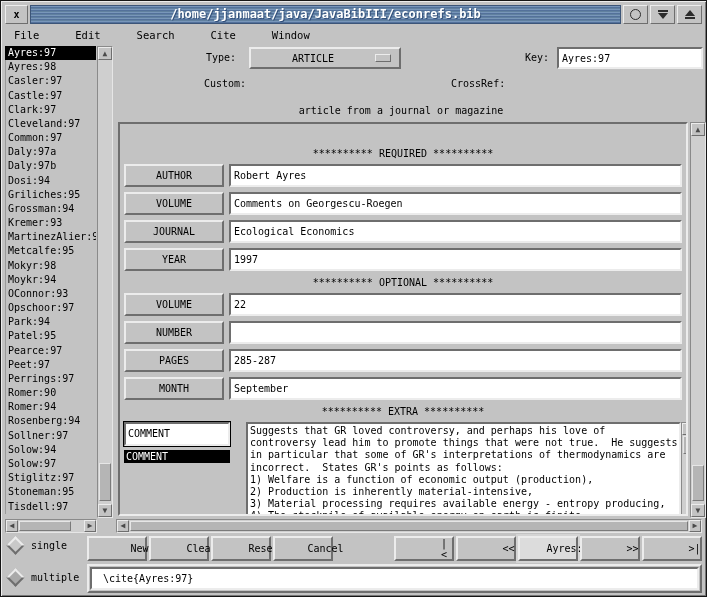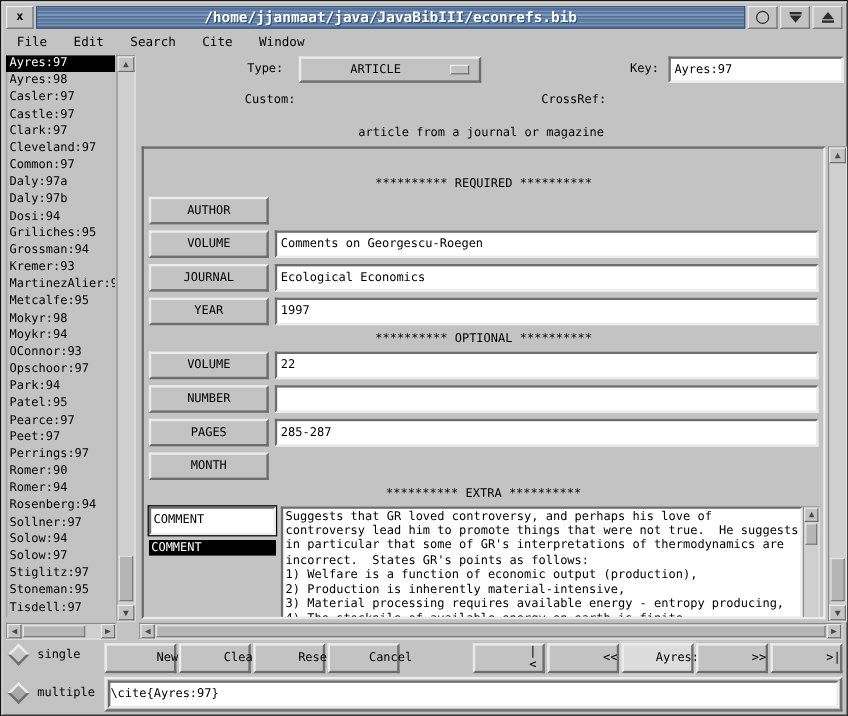--- a/index.html
+++ b/index.html
@@ -16,21 +16,21 @@
   .tbar{flex:1;background:#5f7da6;background-image:repeating-linear-gradient(to bottom,#7896ba 0 1px,#53719b 1px 2px,#60809f 2px 3px);
         border:1px solid #3c5578;display:flex;align-items:center;justify-content:center;}
   .tbar span{color:#fff;font-weight:bold;font-size:12px;text-shadow:1px 1px 0 #33507a;line-height:17px;}
   .wbtn{width:23px;background:#c3c3c3;border:1px solid;border-color:#ececec #6e6e6e #6e6e6e #ececec;
         display:flex;flex-direction:column;align-items:center;justify-content:center;cursor:pointer;}
   .circ{width:9px;height:9px;border:1px solid #2c2c2c;border-radius:50%;}
   .bar{width:10px;height:2px;background:#2c2c2c;}
   .tri-dn{width:0;height:0;border-left:5px solid transparent;border-right:5px solid transparent;border-top:6px solid #2c2c2c;margin-top:1px;}
   .tri-up{width:0;height:0;border-left:5px solid transparent;border-right:5px solid transparent;border-bottom:6px solid #2c2c2c;margin-bottom:1px;}
   
-  .menubar{position:absolute;left:4px;right:4px;top:25px;height:17px;display:flex;align-items:center;gap:22px;padding-left:9px;font-size:10.5px;}
+  .menubar{position:absolute;left:4px;right:4px;top:25px;height:17px;display:flex;align-items:center;gap:36px;padding-left:9px;font-size:10.5px;}
   .menu-item{cursor:pointer;}
   
   .reflist{position:absolute;left:4px;top:45px;width:91px;height:468px;overflow:hidden;background:#c3c3c3;
            box-shadow:inset 1px 0 0 #9a9a9a;}
   .list-item{height:14.18px;line-height:14.18px;padding-left:3px;white-space:nowrap;overflow:hidden;cursor:pointer;}
   .list-item.selected{background:#000;color:#fff;}
   
   .sb{position:absolute;background:#cfcfcf;border:1px solid;border-color:#8a8a8a #e6e6e6 #e6e6e6 #8a8a8a;box-sizing:border-box;}
   .sb-btn{position:absolute;display:flex;align-items:center;justify-content:center;color:#4a4a4a;font-size:8px;
           background:#c3c3c3;border:1px solid;border-color:#ececec #6e6e6e #6e6e6e #ececec;box-sizing:border-box;cursor:pointer;line-height:1;}
@@ -42,21 +42,21 @@
   .opt-ind{width:14px;height:6px;margin-right:8px;background:#c3c3c3;border:1px solid;border-color:#ececec #6e6e6e #6e6e6e #ececec;}
   .tfield{position:absolute;box-sizing:border-box;padding:2px 3px;line-height:15px;white-space:nowrap;overflow:hidden;cursor:text;}
   .desc{position:absolute;left:115px;right:20px;top:104px;text-align:center;}
   
   .panel{position:absolute;left:117px;top:121px;width:570px;height:394px;box-sizing:border-box;padding:18px 0;overflow:hidden;}
   .sec-h{height:12px;line-height:12px;text-align:center;margin:6px 0 4px;}
   .frow{display:flex;height:23px;margin:0 4px 5px;gap:5px;}
   .flabel{width:100px;flex-shrink:0;display:flex;align-items:center;justify-content:center;box-sizing:border-box;cursor:pointer;}
   .fval{flex:1;box-sizing:border-box;padding:2px 3px;line-height:16px;white-space:nowrap;overflow:hidden;cursor:text;}
   
-  .extra{display:flex;gap:4px;margin:0 4px;height:128px;}
+  .extra{display:flex;gap:16px;margin:0 4px;height:128px;}
   .xleft{width:106px;flex-shrink:0;display:flex;flex-direction:column;}
   .xname{height:24px;box-sizing:border-box;background:#fff;border:2px solid;border-color:#6e6e6e #ececec #ececec #6e6e6e;
          outline:1px solid #000;padding:3px 2px;line-height:14px;cursor:text;}
   .xlist{margin-top:4px;flex:1;overflow:hidden;box-shadow:inset 0 1px 0 #9a9a9a;}
   .xlist-item{height:13px;line-height:13px;padding-left:2px;cursor:pointer;}
   .xlist-item.selected{background:#000;color:#fff;}
   .xtaw{flex:1;display:flex;}
   .ta{flex:1;box-sizing:border-box;padding:1px 2px;line-height:12.2px;white-space:pre;overflow:hidden;font-size:10px;cursor:text;}
   .tascroll{width:14px;position:relative;background:#cfcfcf;border:1px solid;border-color:#8a8a8a #e6e6e6 #e6e6e6 #8a8a8a;box-sizing:border-box;}
   
@@ -64,21 +64,21 @@
   .frow2{position:absolute;left:4px;right:4px;top:563px;height:18px;}
   .mode{position:absolute;left:4px;top:4px;display:flex;align-items:center;gap:9px;cursor:pointer;}
   .diam{width:9px;height:9px;transform:rotate(45deg);background:#c9c9c9;border:2px solid;border-color:#ececec #6e6e6e #6e6e6e #ececec;}
   .diam.dark{background:#a9a9a9;}
   .btn{height:25px;width:60px;display:flex;align-items:center;justify-content:center;cursor:pointer;box-sizing:border-box;padding-left:45px;}
   .btn-group{position:absolute;left:82px;top:1px;display:flex;gap:2px;}
   .nav-group{position:absolute;right:0;top:1px;display:flex;gap:2px;}
   .nav-current{background:#dcdcdc;box-shadow:0 0 0 2px #d4d4d4;}
   .citewrap{position:absolute;left:82px;right:0;top:0;height:29px;box-sizing:border-box;border:2px solid;border-color:#ececec #6e6e6e #6e6e6e #ececec;padding:1px;}
   .citefield{height:100%;box-sizing:border-box;background:#fff;border:2px solid;border-color:#6e6e6e #ececec #ececec #6e6e6e;
-             padding:2px 0;line-height:15px;white-space:nowrap;overflow:hidden;cursor:text;}
+             padding:2px 11px;line-height:15px;white-space:nowrap;overflow:hidden;cursor:text;}
 </style>
 </head>
 <body>
 
 <div class="win">
 
   <div class="titlebar">
     <div class="tbtn">
       <span>x</span>
     </div>
@@ -177,20 +177,21 @@
 
   <div class="panel sunken">
 
     <div class="sec-h">********** REQUIRED **********</div>
     <div>
 
         <div class="frow">
           <div class="flabel raised">
             <span>AUTHOR</span>
           </div>
+          <div class="fval sunken white">Robert Ayres</div>
         </div>
 
         <div class="frow">
           <div class="flabel raised">
             <span>VOLUME</span>
           </div>
           <div class="fval sunken white">Comments on Georgescu-Roegen</div>
         </div>
 
         <div class="frow">
@@ -229,20 +230,21 @@
           <div class="flabel raised">
             <span>PAGES</span>
           </div>
           <div class="fval sunken white">285-287</div>
         </div>
 
         <div class="frow">
           <div class="flabel raised">
             <span>MONTH</span>
           </div>
+          <div class="fval sunken white">September</div>
         </div>
       </div>
 
     <div class="sec-h">********** EXTRA **********</div>
     <div class="extra">
       <div class="xleft">
         <div class="xname">COMMENT</div>
         <div class="xlist">
 
         <div class="xlist-item selected">COMMENT</div>

